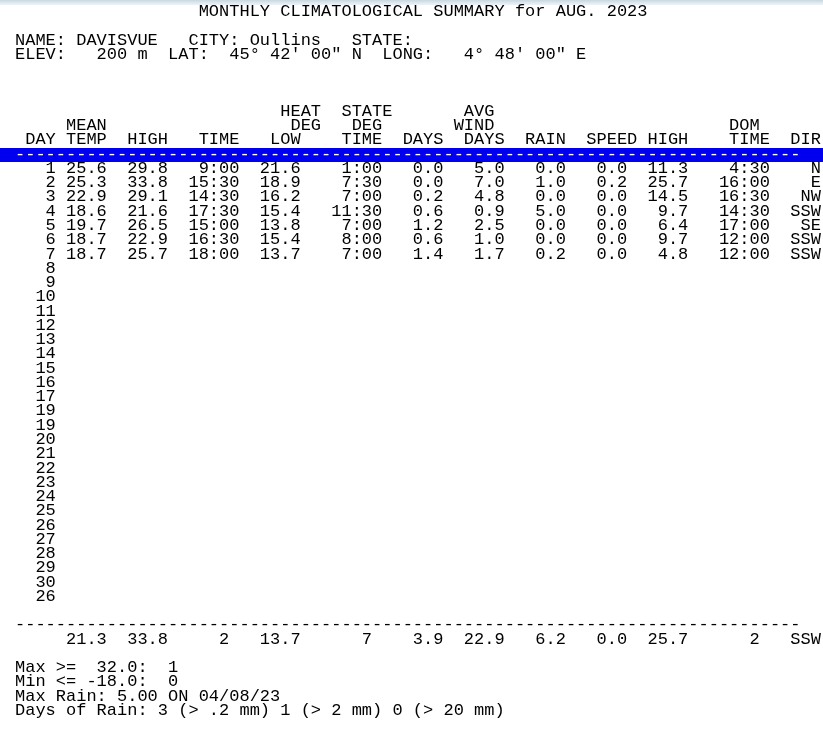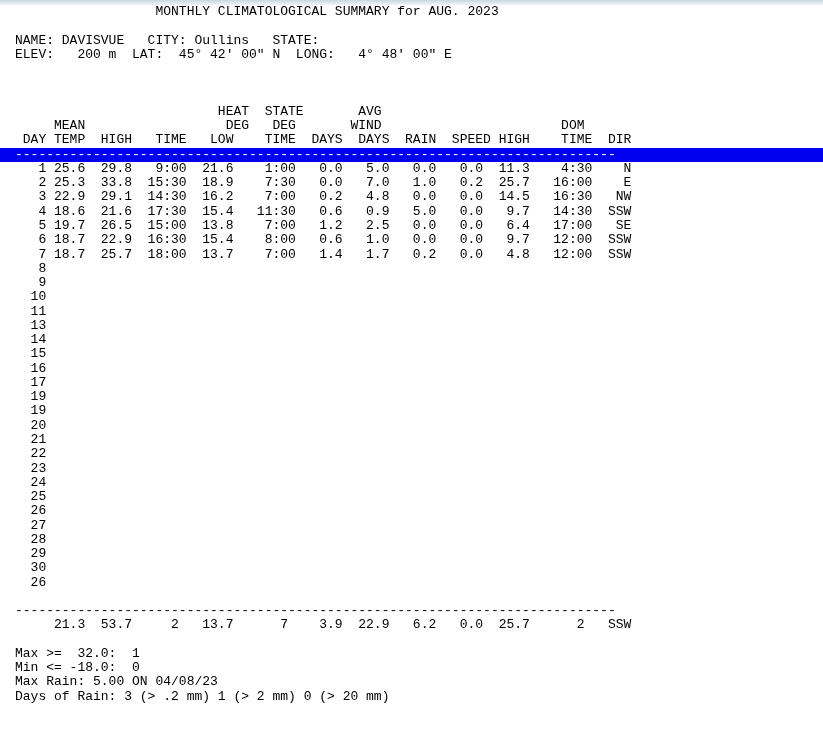--- a/index.html
+++ b/index.html
@@ -31,21 +31,21 @@
     left: 0;
     width: 823px;
     background: #ffffff;
   }
 
   
   .line {
     display: block;
     height: 14.27px;
     line-height: 14.27px;
-    font-size: 13px;
+    font-size: 17px;
     letter-spacing: 0px;
     color: #000000;
     white-space: pre;
     padding-left: 15px;
     font-family: "Liberation Mono", "DejaVu Sans Mono", monospace;
   }
   .line.blank { color: transparent; }
 
   
   .line.selected {
@@ -84,20 +84,21 @@
       <div class="line">   2 25.3  33.8  15:30  18.9    7:30   0.0   7.0   1.0   0.2  25.7   16:00    E</div>
       <div class="line">   3 22.9  29.1  14:30  16.2    7:00   0.2   4.8   0.0   0.0  14.5   16:30   NW</div>
       <div class="line">   4 18.6  21.6  17:30  15.4   11:30   0.6   0.9   5.0   0.0   9.7   14:30  SSW</div>
       <div class="line">   5 19.7  26.5  15:00  13.8    7:00   1.2   2.5   0.0   0.0   6.4   17:00   SE</div>
       <div class="line">   6 18.7  22.9  16:30  15.4    8:00   0.6   1.0   0.0   0.0   9.7   12:00  SSW</div>
       <div class="line">   7 18.7  25.7  18:00  13.7    7:00   1.4   1.7   0.2   0.0   4.8   12:00  SSW</div>
       <div class="line">   8</div>
       <div class="line">   9</div>
       <div class="line">  10</div>
       <div class="line">  11</div>
+      <div class="line">  12</div>
       <div class="line">  13</div>
       <div class="line">  14</div>
       <div class="line">  15</div>
       <div class="line">  16</div>
       <div class="line">  17</div>
       <div class="line">  19</div>
       <div class="line">  19</div>
       <div class="line">  20</div>
       <div class="line">  21</div>
       <div class="line">  22</div>
@@ -107,21 +108,21 @@
       <div class="line">  26</div>
       <div class="line">  27</div>
       <div class="line">  28</div>
       <div class="line">  29</div>
       <div class="line">  30</div>
       <div class="line">  26</div>
     </div>
 
   <div class="line blank"> </div>
   <div class="line">-----------------------------------------------------------------------------</div>
-  <div class="line">     21.3  53.7     2   13.7      7    3.9  22.9   6.2   0.0  25.7      2   SSW</div>
+  <div class="line">     21.3  33.8     2   13.7      7    3.9  22.9   6.2   0.0  25.7      2   SSW</div>
   <div class="line blank"> </div>
 
   <div class="line">Max &gt;=  32.0:  1</div>
   <div class="line">Min &lt;= -18.0:  0</div>
   <div class="line">Max Rain: 5.00 ON 04/08/23</div>
   <div class="line">Days of Rain: 3 (&gt; .2 mm) 1 (&gt; 2 mm) 0 (&gt; 20 mm)</div>
 
 </div>
 
 </body></html>

